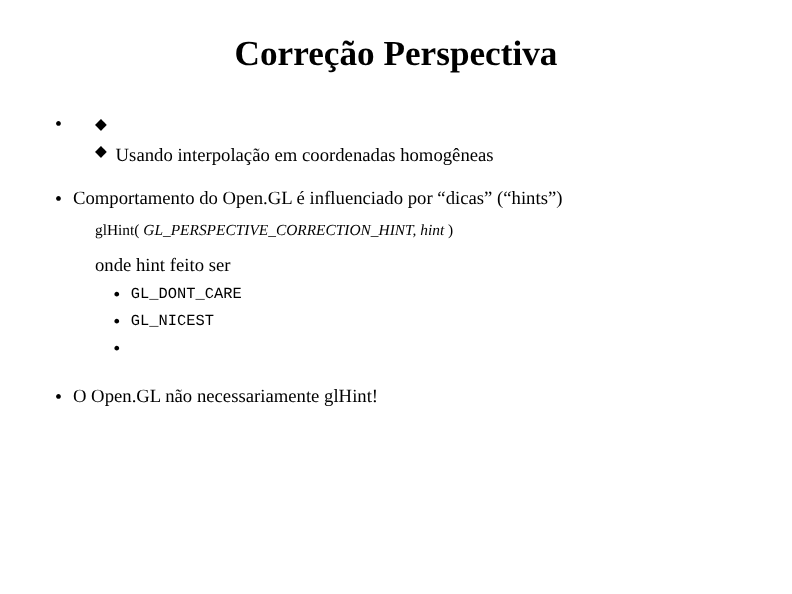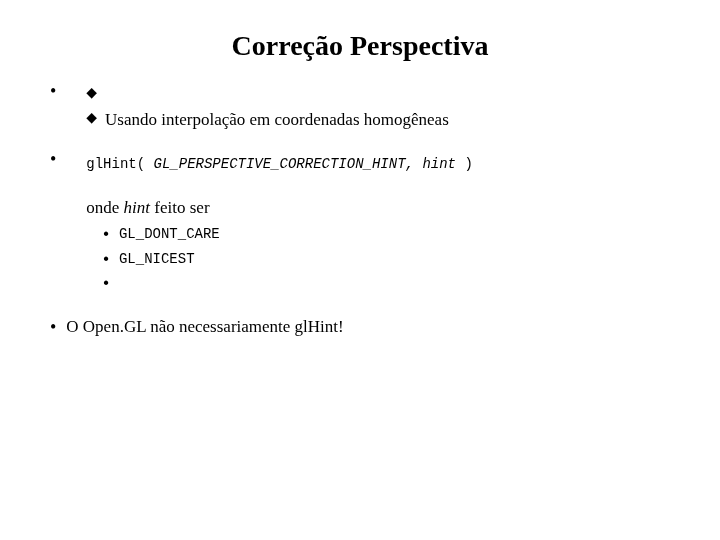--- a/index.html
+++ b/index.html
@@ -12,23 +12,23 @@
       background: #ffffff;
       font-family: 'Times New Roman', Times, serif;
       width: 720px;
       height: 540px;
       overflow: hidden;
       padding: 30px 50px;
     }
 
     .slide-title {
       text-align: center;
-      font-size: 28px;
+      font-size: 32px;
       font-weight: bold;
-      margin-bottom: 16px;
+      margin-bottom: 32px;
       color: #000000;
     }
 
     .content {
       font-size: 17px;
       color: #000000;
       line-height: 1.5;
     }
 
     .bullet-item {
@@ -61,23 +61,23 @@
 
     .sub-bullet-diamond {
       color: #000;
       margin-right: 8px;
       font-size: 14px;
       line-height: 1.6;
       flex-shrink: 0;
     }
 
     .code-block {
-      font-family: Liberation Mono, monospace;
+      font-family: Liberation Serif, serif;
       font-size: 14px;
-      margin: 8px 0 20px 20px;
+      margin: 8px 0 7px 20px;
       color: #000;
     }
 
     .code-italic {
       font-style: italic;
     }
 
     .code-normal {
       font-style: normal;
     }
@@ -130,25 +130,26 @@
           <span class="sub-bullet-diamond">◆</span>
           <span>Usando interpolação em coordenadas homogêneas</span>
         </div>
       </div>
     </div>
   </div>
 
   <div class="bullet-item">
     <span class="bullet-dot">•</span>
     <div class="bullet-text">
+      <span>Comportamento do Open.GL é influenciado por “dicas” (“hints”)</span>
       <div class="code-block">
         <span class="code-normal">glHint( </span><span class="code-italic">GL_PERSPECTIVE_CORRECTION_HINT, hint</span><span class="code-normal"> )</span>
       </div>
       <div class="onde-text">
-        <span>onde </span><span style="font-style:italic;">hint</span><span> feito ser</span>
+        <span>onde </span><span style="">hint</span><span> feito ser</span>
       </div>
       <div class="small-bullets">
         <div class="small-bullet-item">
           <span class="small-bullet-dot">•</span>
           <span>GL_DONT_CARE</span>
         </div>
         <div class="small-bullet-item">
           <span class="small-bullet-dot">•</span>
           <span>GL_NICEST</span>
         </div>

